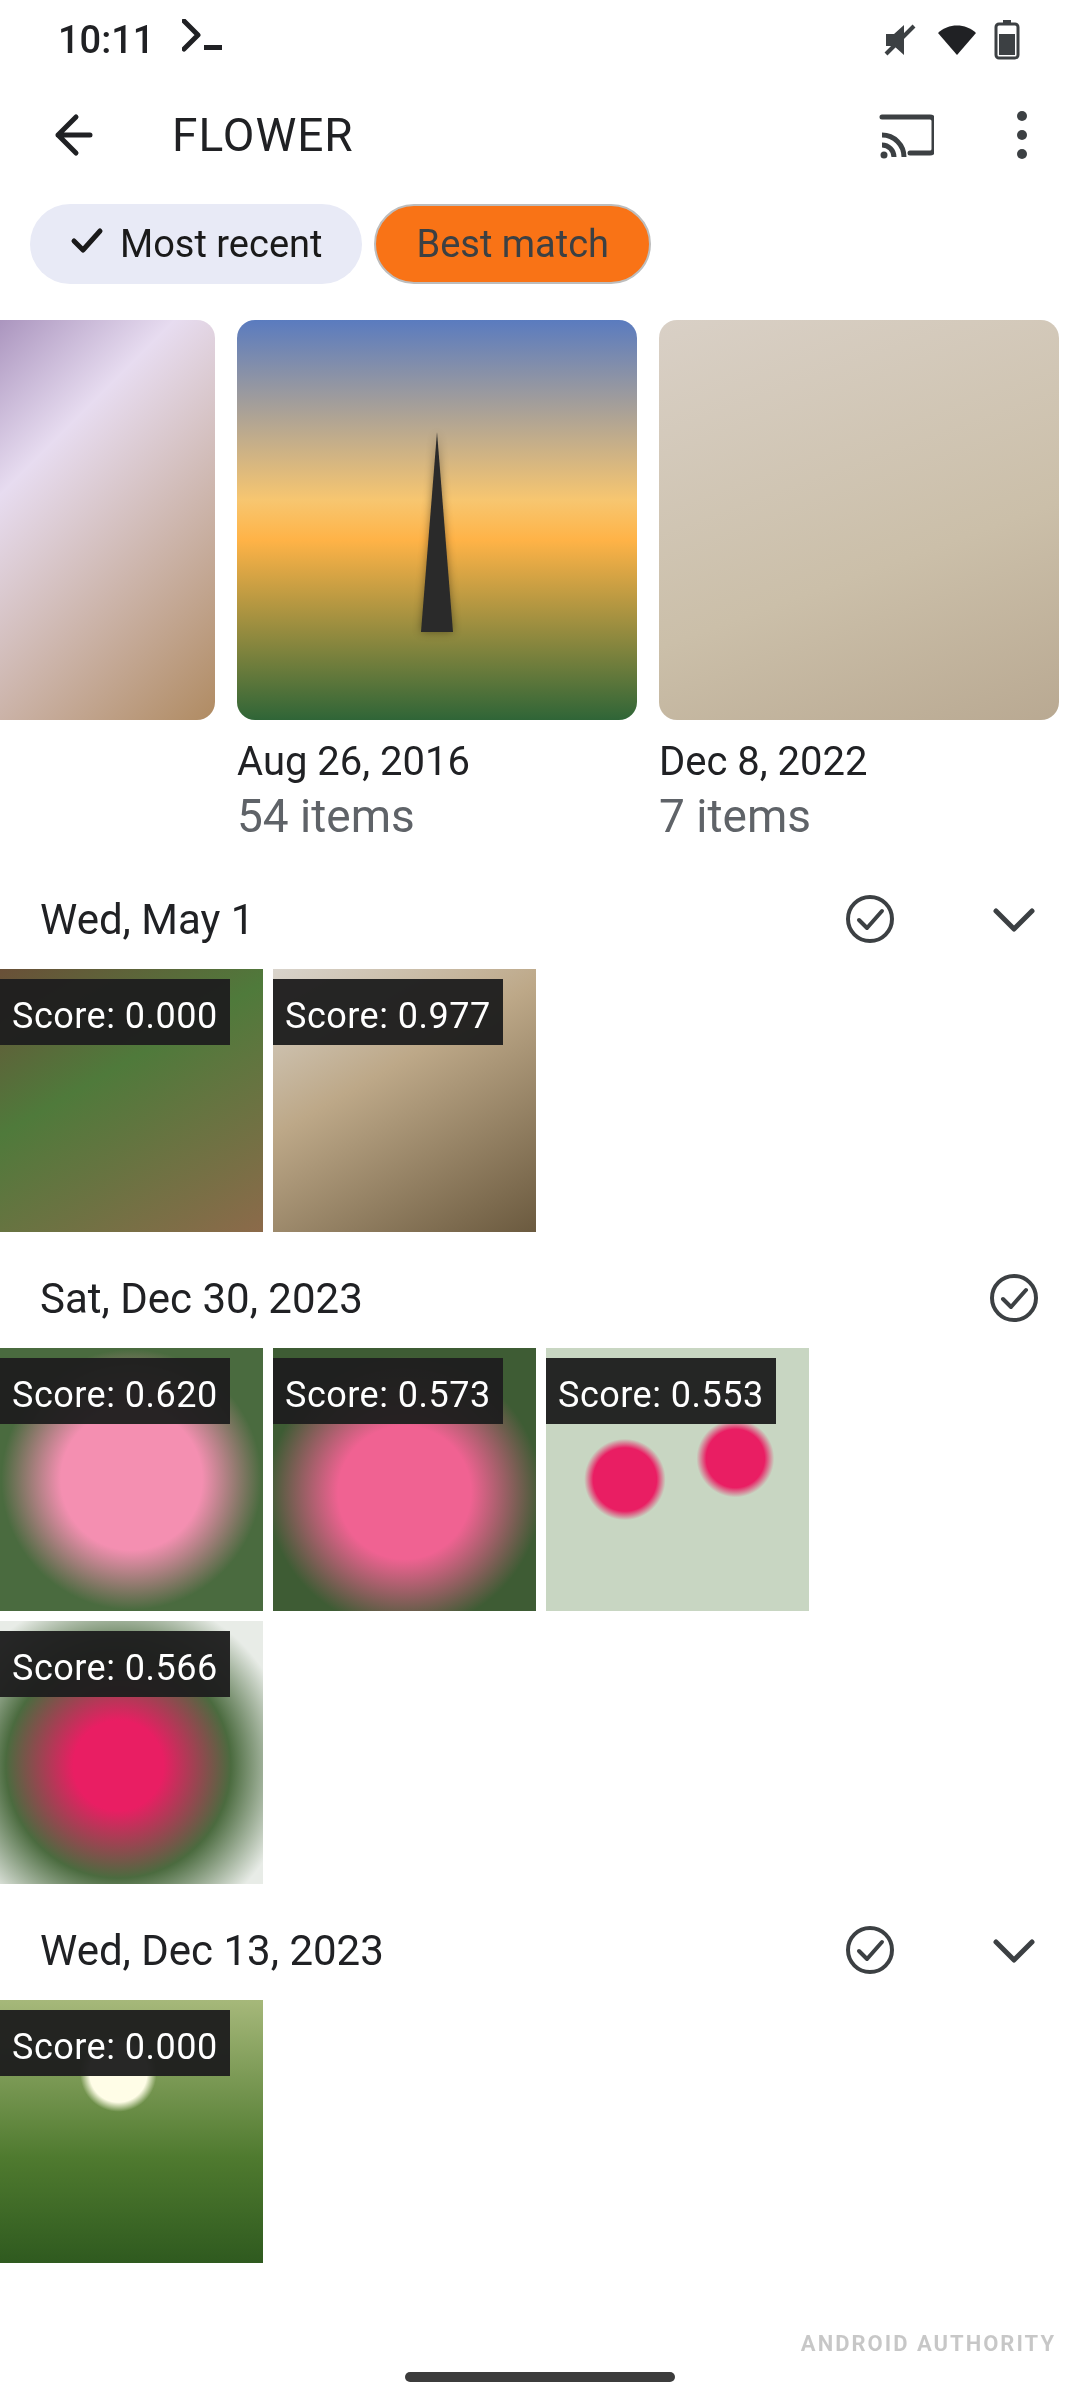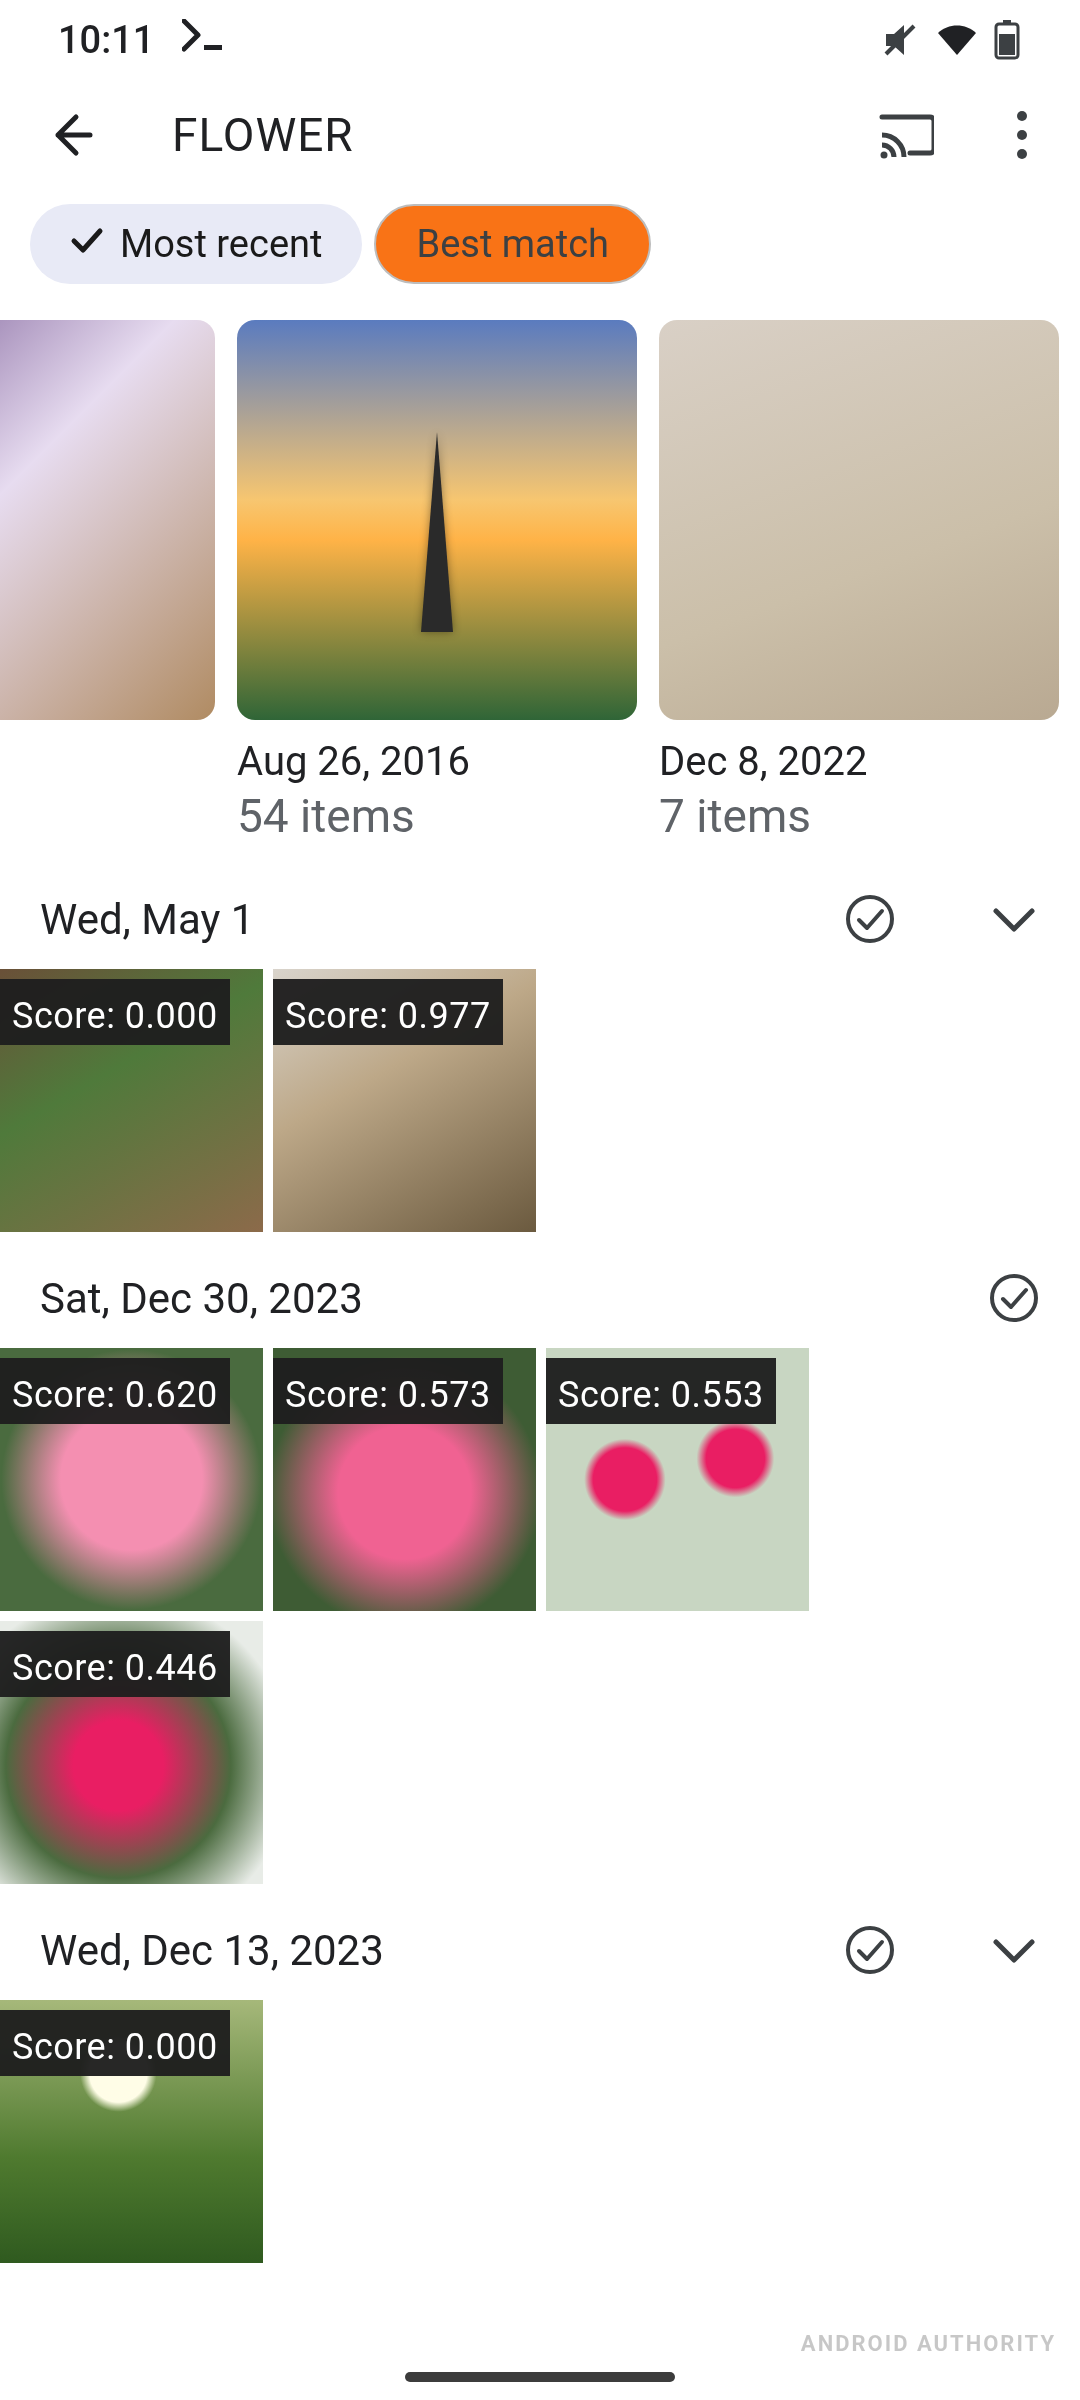--- a/index.html
+++ b/index.html
@@ -299,21 +299,21 @@
   <div class="thumb bg-rose1">
     <div class="score">Score: 0.620</div>
   </div>
   <div class="thumb bg-rose2">
     <div class="score">Score: 0.573</div>
   </div>
   <div class="thumb bg-roses">
     <div class="score">Score: 0.553</div>
   </div>
   <div class="thumb bg-rose3">
-    <div class="score">Score: 0.446</div>
+    <div class="score">Score: 0.566</div>
   </div>
 </div>
 
 <div class="section-head">
   <div class="s-title">Wed, Dec 13, 2023</div>
   <div class="icon-btn">
     <svg width="50" height="50" viewBox="0 0 50 50">
         <circle cx="25" cy="25" r="22" stroke="#3c4043" stroke-width="4" fill="none"></circle>
         <path d="M14 26 L22 34 L37 17" stroke="#3c4043" stroke-width="4" fill="none" stroke-linecap="round" stroke-linejoin="round"></path>
       </svg>

